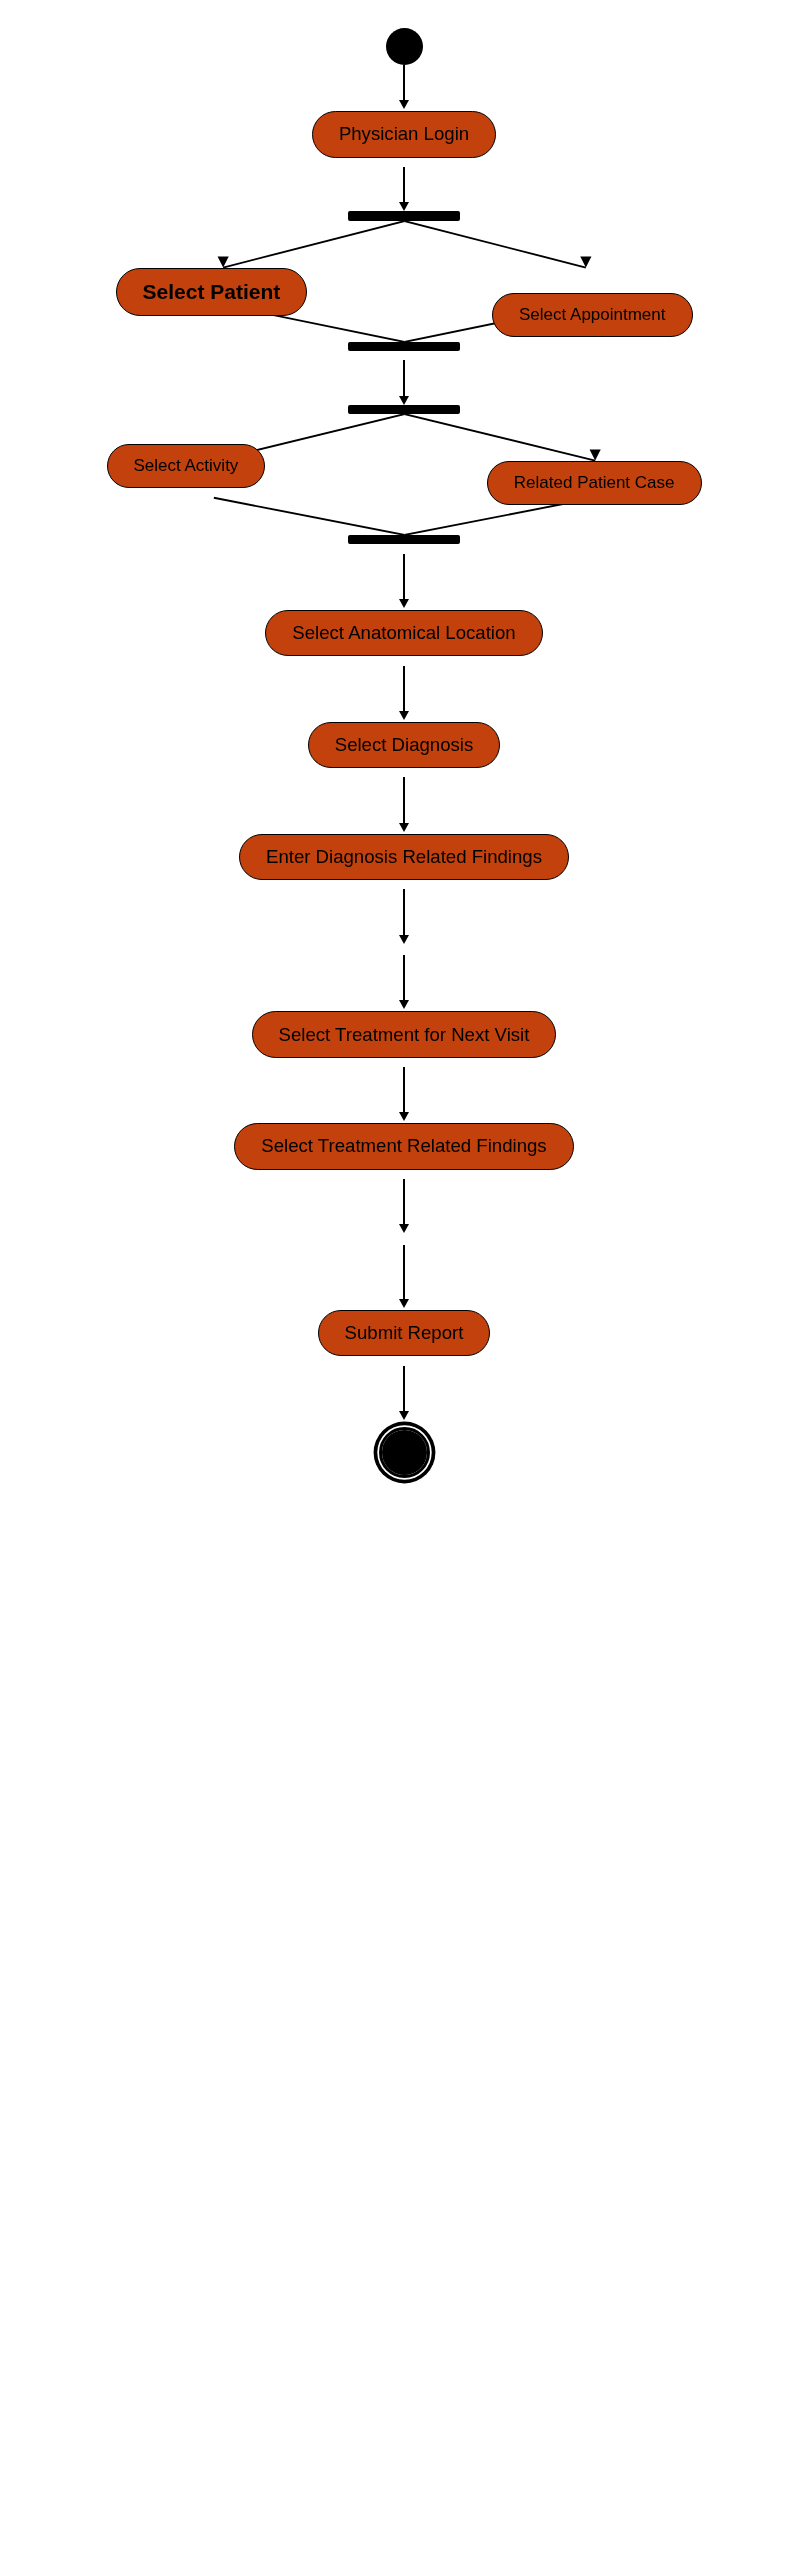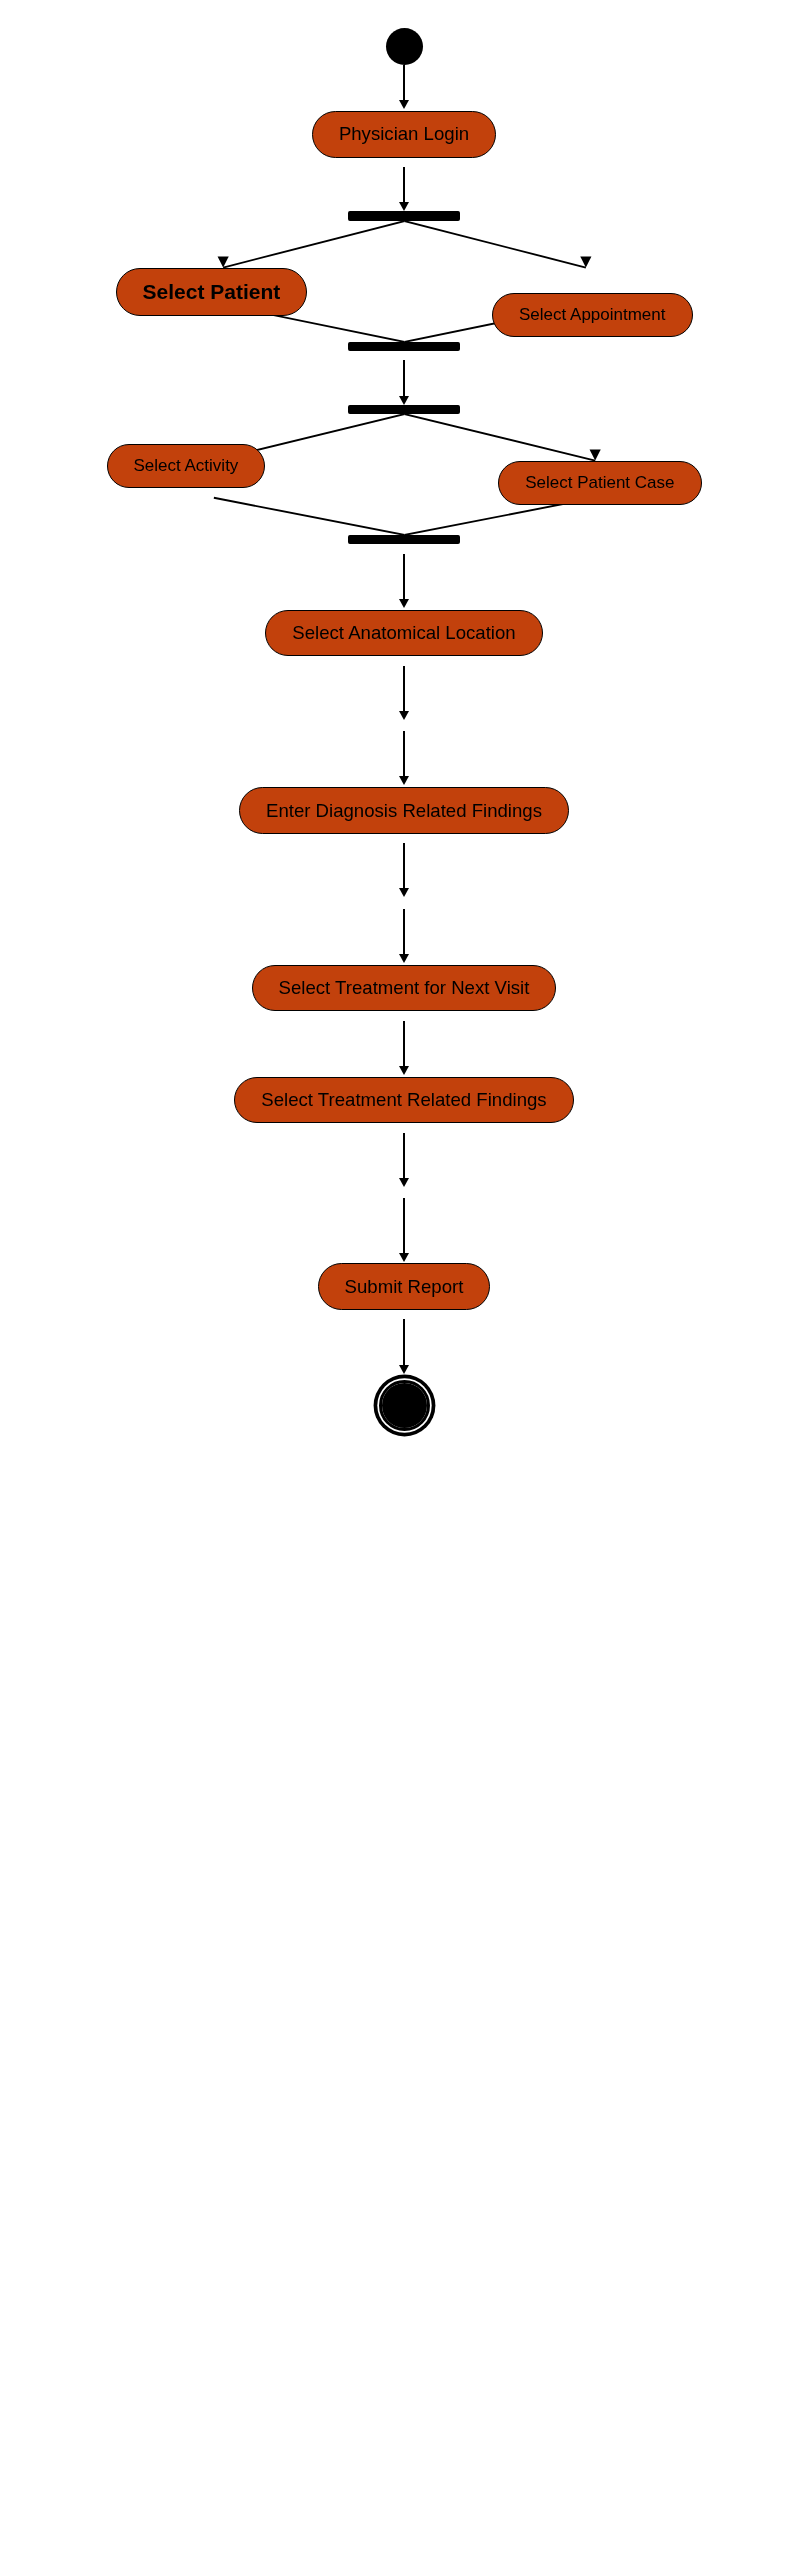--- a/index.html
+++ b/index.html
@@ -162,39 +162,42 @@
       <line x1="145" y1="90" x2="350" y2="130" stroke="#000" stroke-width="2"></line>
       <line x1="555" y1="90" x2="350" y2="130" stroke="#000" stroke-width="2"></line>
     </svg>
     <div style="position:absolute; left:28px; top:30px;">
       <div class="activity-node" style="font-size:17px;">
         <span>Select Activity</span>
       </div>
     </div>
     <div style="position:absolute; right:28px; top:47px;">
       <div class="activity-node" style="font-size:17px;">
-        <span>Select Patient Case</span>
+        <span>Related Patient Case</span>
       </div>
     </div>
   </div>
 
   <div class="sync-bar"></div>
 
   <div style="height:9.3px;"></div>
   <div class="arrow-down" style="height:47px;"></div>
   <div style="height:9.3px;"></div>
 
   <div class="activity-node">
     <span>Select Anatomical Location</span>
   </div>
 
   <div style="height:9.3px;"></div>
   <div class="arrow-down" style="height:47px;"></div>
   <div style="height:9.3px;"></div>
 
+  <div class="activity-node">
+    <span>Select Diagnosis</span>
+  </div>
 
   <div style="height:9.3px;"></div>
   <div class="arrow-down" style="height:47px;"></div>
   <div style="height:9.3px;"></div>
 
   <div class="activity-node">
     <span>Enter Diagnosis Related Findings</span>
   </div>
 
   <div style="height:9.3px;"></div>

